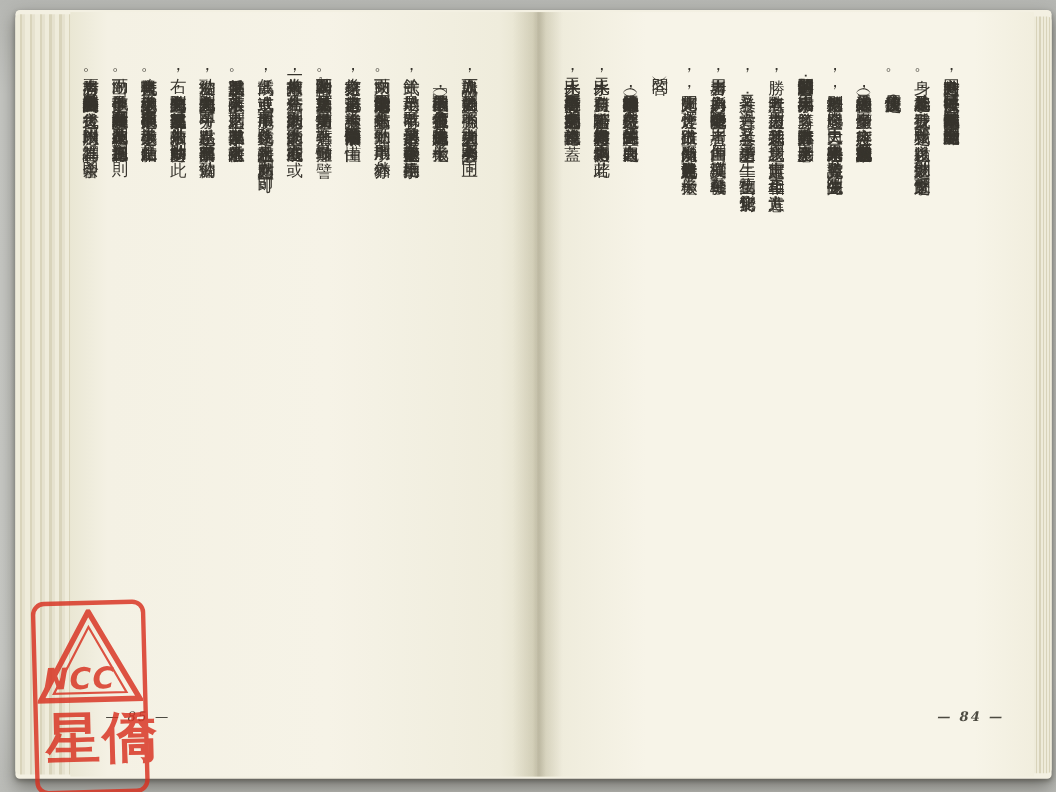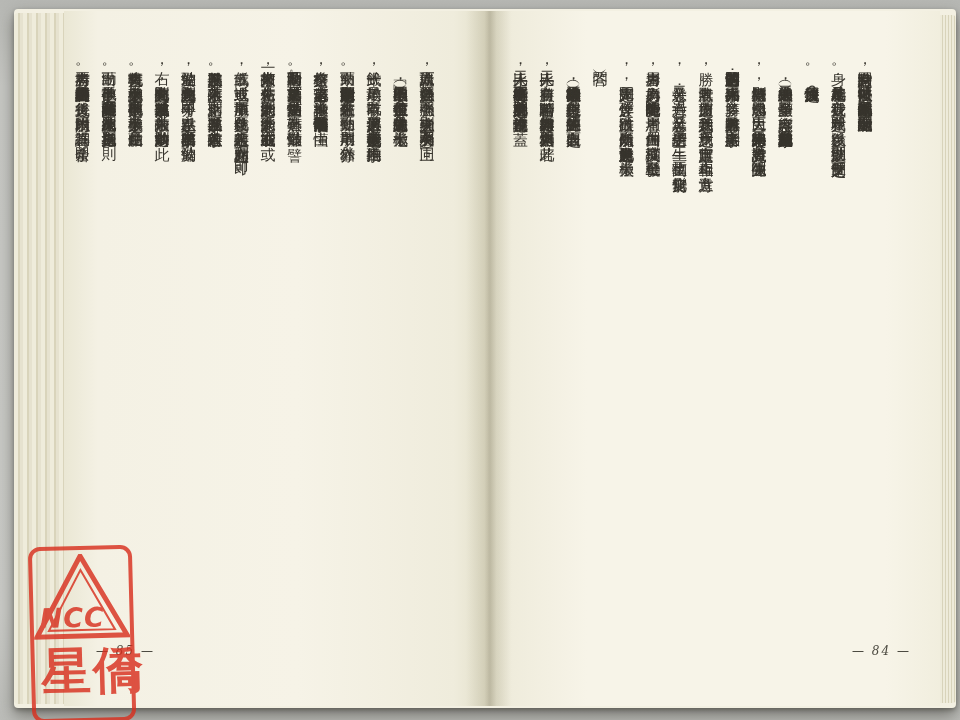--- a/index.html
+++ b/index.html
@@ -27,21 +27,21 @@
     background:linear-gradient(90deg,rgba(110,100,70,0) 0%,rgba(110,100,70,.14) 40%,rgba(85,76,50,.26) 52%,rgba(110,100,70,.12) 66%,rgba(110,100,70,0) 100%);}
   .vtext{position:absolute;
     writing-mode:vertical-rl;text-orientation:upright;
     font-size:15px;color:#37342d;letter-spacing:0;
     text-align:left;}
   .vtext .col{line-height:26.5px;height:100%;}
   .text-right{left:506px;top:60px;width:372px;height:606px;}
   .text-left{left:62px;top:60px;width:378px;height:606px;}
   .pagenum{position:absolute;font-size:12px;color:#4c4a41;letter-spacing:2px;
     font-style:italic;white-space:nowrap;}
-  .pagenum-right{left:852px;top:644px;}
+  .pagenum-right{left:852px;top:644px;font-weight:bold;}
   .pagenum-left{left:96px;top:644px;}
   
   .stamp{position:absolute;left:30px;top:546px;width:104px;height:170px;
     opacity:.82;transform:rotate(-1.5deg);color:#d8301f;pointer-events:none;}
   .stamp-box{position:absolute;left:0;top:0;width:96px;height:168px;
     border:4px solid #d8301f;border-radius:12px;}
   .stamp svg{position:absolute;left:4px;top:8px;}
   .stamp-ncc{position:absolute;left:10px;top:56px;width:86px;
     font-size:27px;font-weight:bold;font-style:italic;
     font-family:"DejaVu Sans", sans-serif;letter-spacing:1px;}

